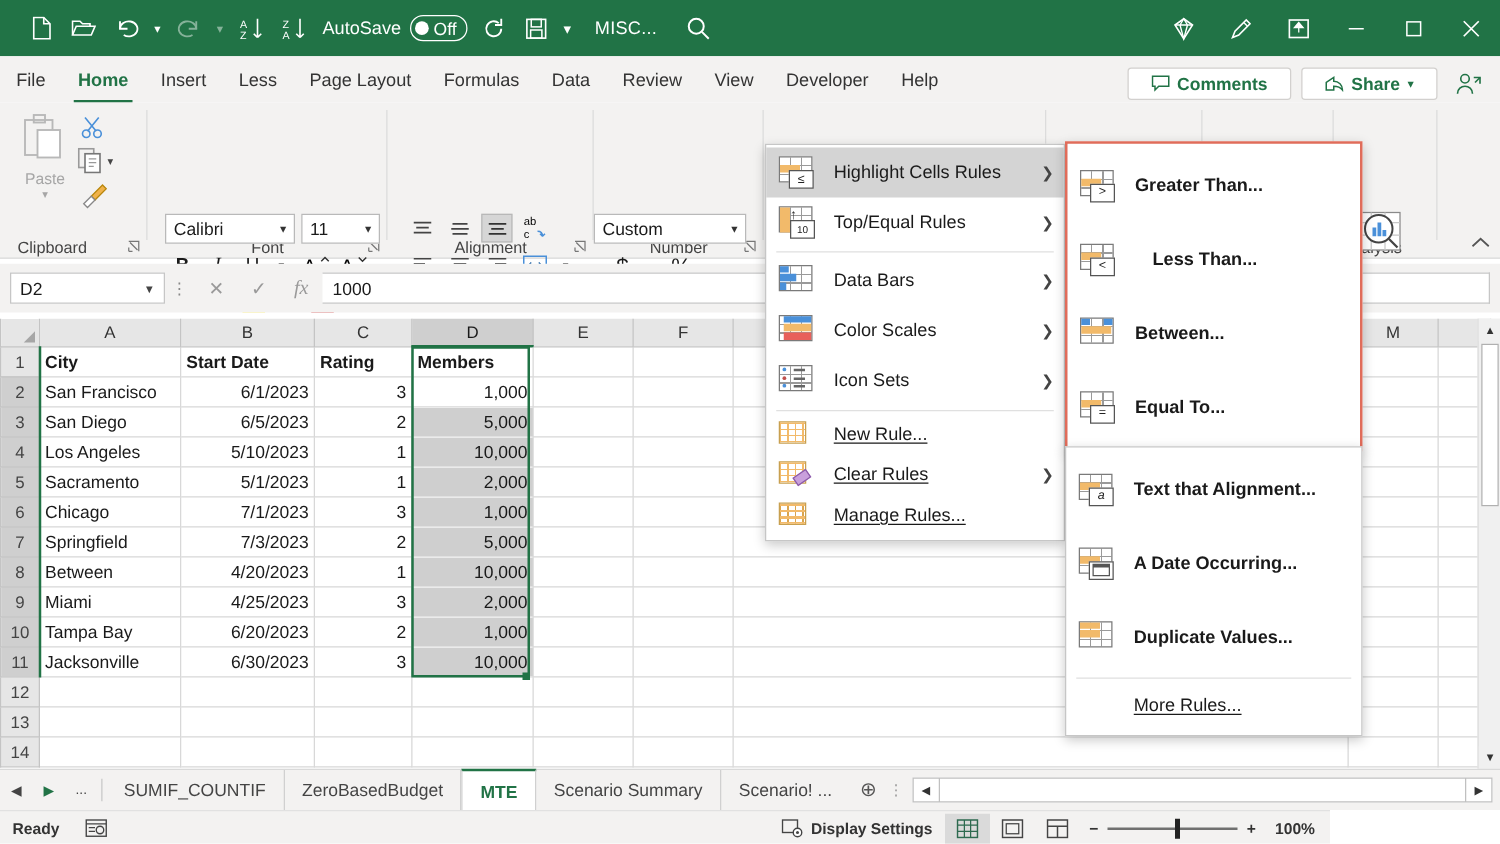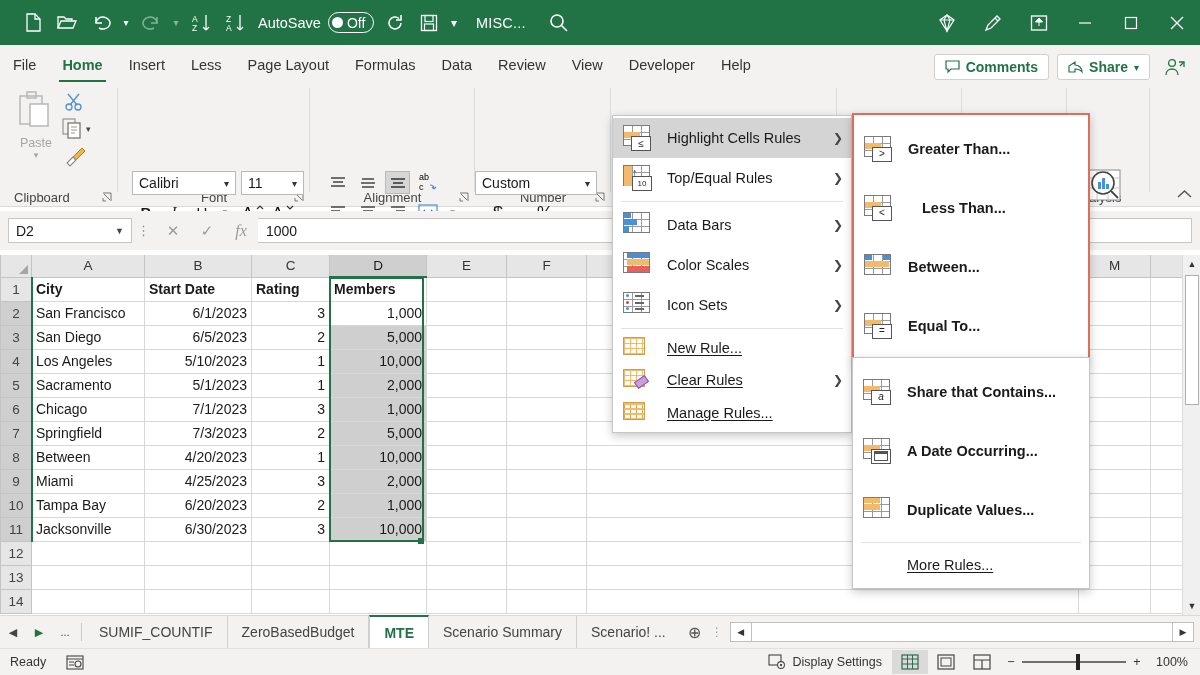--- a/index.html
+++ b/index.html
@@ -50,21 +50,21 @@
     height:35px; padding:0 13px; display:flex; align-items:center; justify-content:center;
     font-size:14.5px; color:#333; position:relative;
   }
   .tab.active { color:#217346; font-weight:bold; }
   .tab.active:after {
     content:""; position:absolute; left:10px; right:10px; bottom:0px; height:2.5px; background:#217346;
   }
   .tabbar-right { margin-left:auto; display:flex; align-items:center; gap:8px; padding-right:8px;}
   .pillbtn {
     height:26px; border:1px solid #d2d0ce; background:#fff; border-radius:3px;
-    display:flex; align-items:center; gap:6px; padding:0 10px;
+    display:flex; align-items:center; gap:6px; padding:0 18px;
     font-size:14px; font-weight:bold; color:#217346;
   }
   .pillbtn .cv { font-size:10px; font-weight:normal; }
   .tb-person { width:34px; height:30px; display:flex; align-items:center; justify-content:center; color:#217346;}
 
   
   .ribbon {
     position:absolute; left:0; top:82px; width:1200px; height:125px;
     background:#f3f2f1; border-bottom:1px solid #d9d9d9;
   }
@@ -207,23 +207,23 @@
     border-top:2px solid #217346; border-right:1px solid #d0d0d0; border-left:1px solid #d0d0d0;
     margin-top:-1px; height:33px;
   }
   .addsheet { width:30px; height:32px; display:flex; align-items:center; justify-content:center; color:#555; font-size:16px;}
   .hsb { flex:1; display:flex; align-items:center; height:22px; margin:0 6px;}
   .hsb .arr { width:22px; height:20px; border:1px solid #c0c0c0; background:#fff; display:flex; align-items:center; justify-content:center; font-size:9px; color:#333;}
   .hsb .track { flex:1; height:20px; background:#fff; border:1px solid #c0c0c0; border-left:none; border-right:none;}
 
   
   .statusbar {
-    position:absolute; left:0; top:648px; width:1200px; height:27px;
+    position:absolute; left:0; top:648px; width:1064px; height:27px;
     background:#f3f2f1; border-top:1px solid #e1e1e1;
-    display:flex; align-items:center; font-size:12.5px; color:#333;
+    display:flex; align-items:flex-start; font-size:12.5px; color:#333;font-weight:bold;
   }
   .sb-item { display:flex; align-items:center; gap:6px; padding:0 10px; height:27px;}
   .sb-right { margin-left:auto; display:flex; align-items:center; }
   .viewbtn { width:36px; height:24px; display:flex; align-items:center; justify-content:center;}
   .viewbtn.act { background:#dadada; }
   .zoomslider { display:flex; align-items:center; gap:0; width:148px; height:24px; }
   .zs-line { flex:1; height:2px; background:#707070; position:relative;}
   .zs-knob { position:absolute; left:52%; top:-7px; width:4px; height:16px; background:#222;}
   .zoompct { width:52px; text-align:right; padding-right:12px;}
 
@@ -1148,21 +1148,21 @@
     </div>
   </div>
 
   <div class="menu" id="hcr-lower">
     <div class="mi2">
       <span class="tile">
         <span class="grid3"></span>
           <span class="band"></span>
           <span class="badge" style="font-style:italic">a</span>
       </span>
-      <span class="mlabel">Share that Contains...</span>
+      <span class="mlabel">Text that Alignment...</span>
     </div>
     <div class="mi2">
       <span class="tile">
         <span class="grid3"></span>
           <span class="band"></span>
         <span class="badge">
             <span style="display:block;width:14px;height:10px;border:1px solid #555;border-top:3px solid #555;background:#fff"></span>
           </span>
       </span>
       <span class="mlabel">A Date Occurring...</span>

